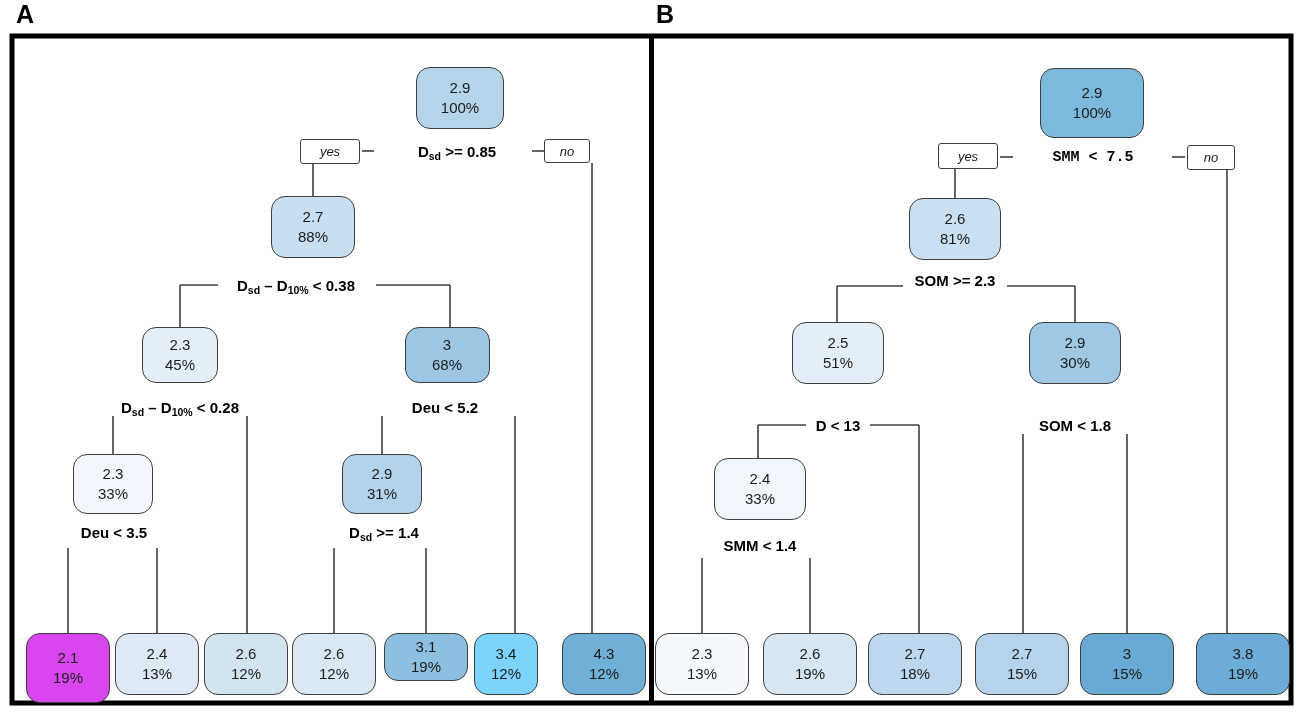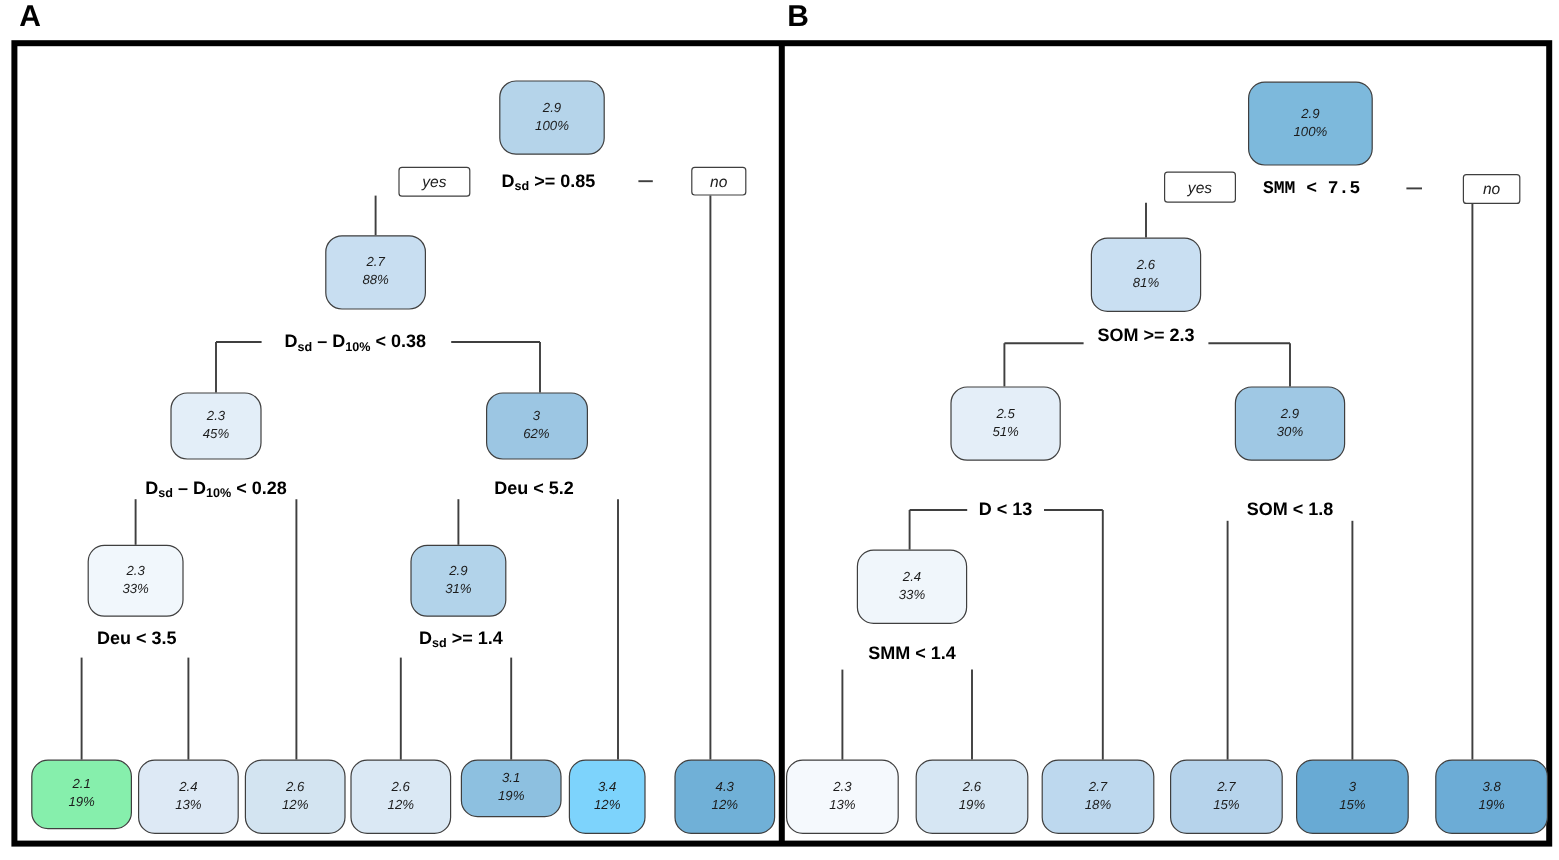--- a/index.html
+++ b/index.html
@@ -8,34 +8,34 @@
     font-family:"Liberation Sans", sans-serif; overflow:hidden;
   }
   .panel-label {
     position:absolute; top:0px; font-size:25px; font-weight:bold; color:#000;
   }
   .lines-svg { position:absolute; left:0; top:0; }
   .tree-node {
     position:absolute; box-sizing:border-box;
     border:1.6px solid #3f3f3f; border-radius:14px;
     display:flex; flex-direction:column; align-items:center; justify-content:center;
-    font-size:11px; line-height:1.32; color:#1c1c1c; text-align:center;font-style:italic;
+    font-size:15px; line-height:1.32; color:#1c1c1c; text-align:center;
   }
   .split-label {
     position:absolute; transform:translate(-50%,-50%);
     font-weight:bold; font-size:15px; color:#000; white-space:nowrap;text-align:right;
   }
   .split-label .sub {
     font-size:10.5px; position:relative; top:3px; font-weight:bold;
   }
   .edge-box {
     position:absolute; box-sizing:border-box; background:#ffffff;
     border:1.4px solid #3f3f3f; border-radius:3px;
     display:flex; align-items:center; justify-content:center;
-    font-style:italic; font-size:13px; color:#1c1c1c;margin-left:32px;
+    font-style:italic; font-size:13px; color:#1c1c1c;
   }
 </style>
 </head>
 <body>
 
 <div class="canvas">
 
   <div class="panel-label" style="left:16px;">A</div>
   <div class="panel-label" style="left:656px;">B</div>
 
@@ -90,31 +90,31 @@
       <div class="tree-node" style="background: rgb(200, 222, 241); position: absolute; left: 271px; top: 196px; width: 84px; height: 62px;">
         <span>2.7</span>
         <span>88%</span>
       </div>
       <div class="tree-node" style="background: rgb(227, 238, 248); position: absolute; left: 142px; top: 327px; width: 76px; height: 56px;">
         <span>2.3</span>
         <span>45%</span>
       </div>
       <div class="tree-node" style="background: rgb(156, 198, 227); position: absolute; left: 404.5px; top: 327px; width: 85px; height: 56px;">
         <span>3</span>
-        <span>62%</span>
+        <span>68%</span>
       </div>
       <div class="tree-node" style="background: rgb(241, 247, 252); position: absolute; left: 73px; top: 454px; width: 80px; height: 60px;">
         <span>2.3</span>
         <span>33%</span>
       </div>
       <div class="tree-node" style="background: rgb(178, 211, 234); position: absolute; left: 342px; top: 454px; width: 80px; height: 60px;">
         <span>2.9</span>
         <span>31%</span>
       </div>
-      <div class="tree-node" style="background: #86efac; position: absolute; left: 26px; top: 633px; width: 84px; height: 58px;">
+      <div class="tree-node" style="background: #d946ef; position: absolute; left: 26px; top: 633px; width: 84px; height: 70px;">
         <span>2.1</span>
         <span>19%</span>
       </div>
       <div class="tree-node" style="background: rgb(221, 233, 245); position: absolute; left: 115px; top: 633px; width: 84px; height: 62px;">
         <span>2.4</span>
         <span>13%</span>
       </div>
       <div class="tree-node" style="background: rgb(211, 228, 241); position: absolute; left: 204px; top: 633px; width: 84px; height: 62px;">
         <span>2.6</span>
         <span>12%</span>

